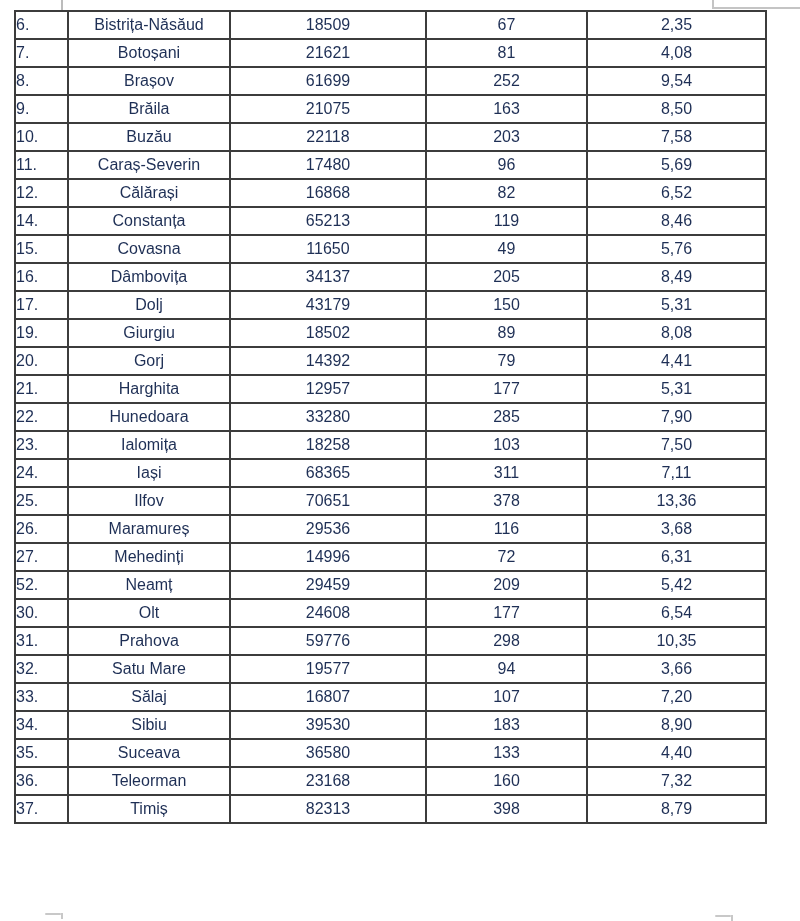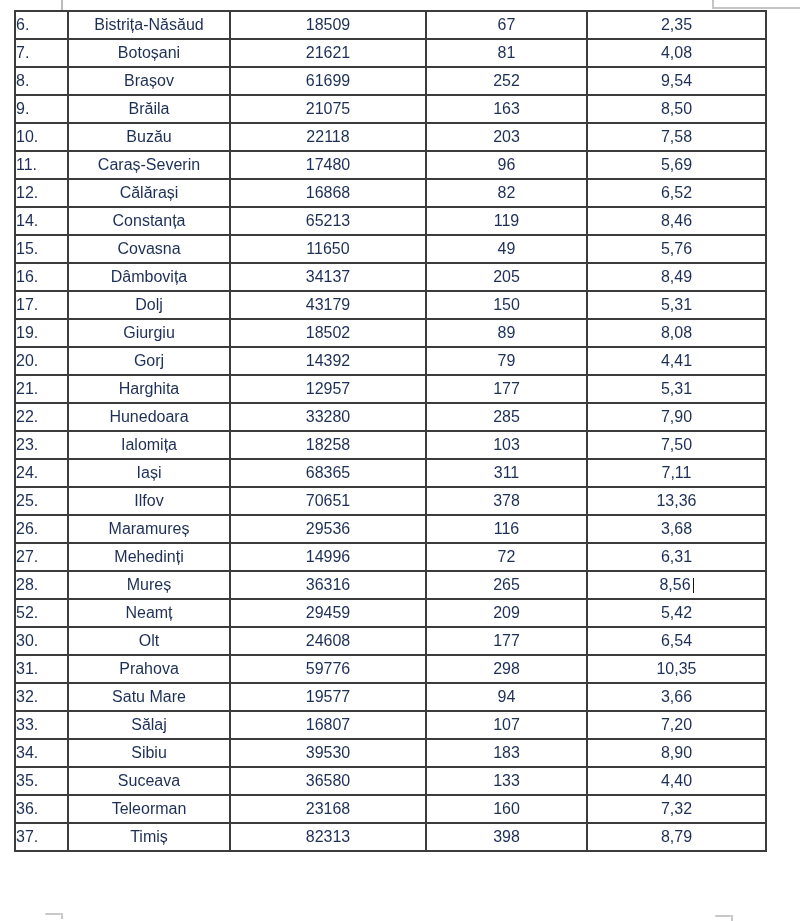--- a/index.html
+++ b/index.html
@@ -241,27 +241,20 @@
         <td class="c-num">3,68</td>
       </tr>
       <tr>
         <td class="c-idx">27.</td>
         <td class="c-county">Mehedinți</td>
         <td class="c-num">14996</td>
         <td class="c-num">72</td>
         <td class="c-num">6,31</td>
       </tr>
       <tr>
-        <td class="c-idx">28.</td>
-        <td class="c-county">Mureș</td>
-        <td class="c-num">36316</td>
-        <td class="c-num">265</td>
-        <td class="c-num">8,56<span class="caret"></span></td>
-      </tr>
-      <tr>
         <td class="c-idx">52.</td>
         <td class="c-county">Neamț</td>
         <td class="c-num">29459</td>
         <td class="c-num">209</td>
         <td class="c-num">5,42</td>
       </tr>
       <tr>
         <td class="c-idx">30.</td>
         <td class="c-county">Olt</td>
         <td class="c-num">24608</td>

